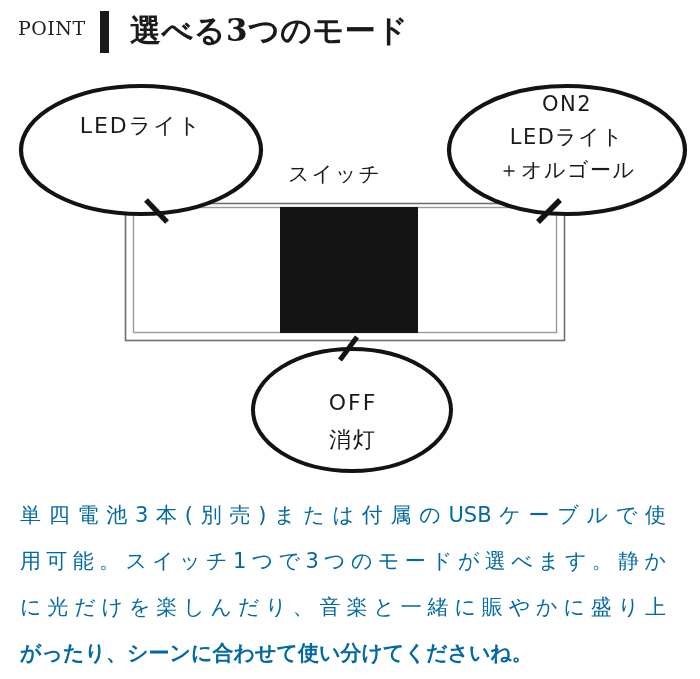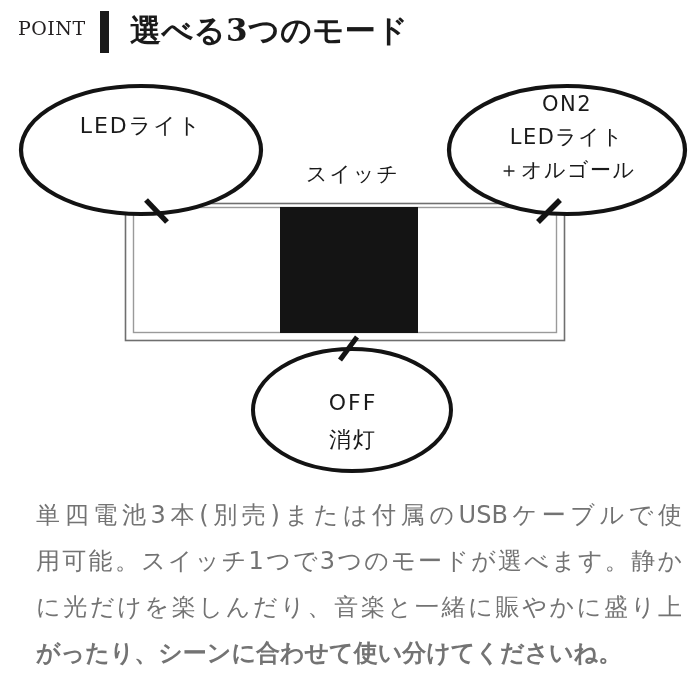--- a/index.html
+++ b/index.html
@@ -105,37 +105,36 @@
     font-size: 22px;
     line-height: 37px;
     letter-spacing: 2px;
   }
 
   .switch-label {
     position: absolute;
     left: 288px;
     top: 160px;
     width: 130px;
-    text-align: center;
     font-size: 21px;
     letter-spacing: 2px;
     color: #1a1a1a;
     white-space: nowrap;
   }
 
   
   .body-copy {
     position: absolute;
-    left: 36px;
+    left: 20px;
     top: 492px;
     width: 646px;
-    font-size: 24px;
+    font-size: 21px;
     line-height: 46px;
     letter-spacing: 0px;
-    color: #737373;
+    color: #0369a1;
   }
   .body-copy .copy-line {
     display: block;
     text-align: justify;
     text-align-last: justify;
     white-space: nowrap;
   }
   .body-copy .copy-line.last {
     text-align: left;
     text-align-last: left;

